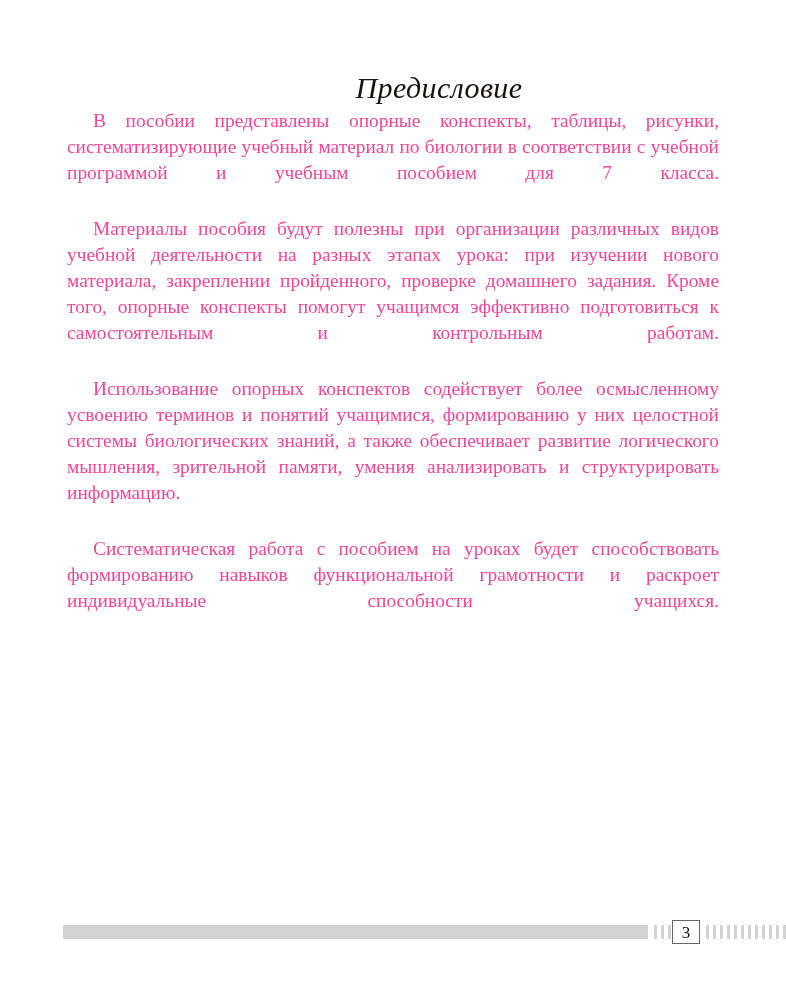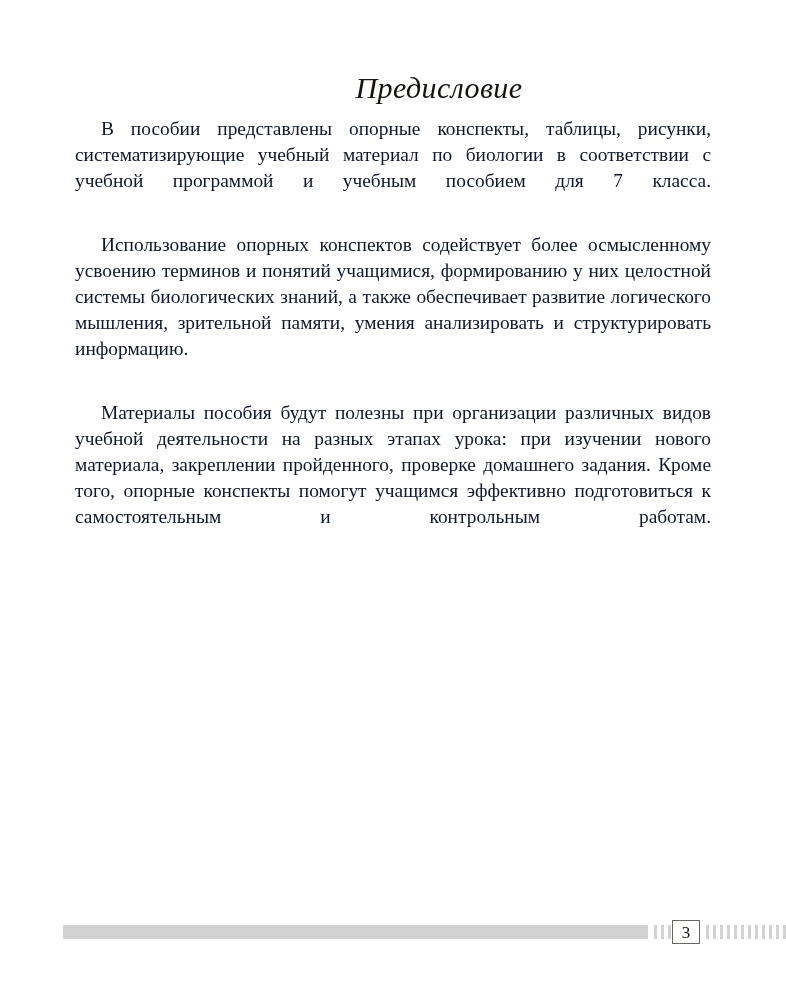--- a/index.html
+++ b/index.html
@@ -38,27 +38,27 @@
 
   
   #body-text {
     position: absolute;
     left: 63px;
     top: 104px;
     width: 660px;
   }
 
   .para {
-    margin: 12px;
+    margin: 4px;
     font-size: 19.4px;
     line-height: 26px;
     text-align: justify;
     text-justify: inter-word;
     text-indent: 26px;
-    color: #0f172a;
+    color: #ec4899;
     hyphens: manual;
     word-spacing: 0.1px;
   }
 
   
   .para:after {
     content: "";
     display: inline-block;
     width: 100%;
   }
@@ -117,22 +117,23 @@
 </style>
 </head>
 <body>
 
 <div id="page">
 
   <h1 id="page-title">Предисловие</h1>
 
   <div id="body-text">
     <p class="para">В пособии представлены опорные конспекты, таблицы, рисунки, систематизирующие учебный материал по биологии в соответствии с учебной программой и учебным пособием для 7 класса.</p>
+    <p class="para">Материалы пособия будут полезны при организации различных видов учебной деятельности на разных этапах урока: при изучении нового материала, закреплении пройденного, проверке домашнего задания. Кроме того, опорные конспекты помогут учащимся эффективно подготовиться к самостоятельным и контрольным работам.</p>
     <p class="para">Использование опорных конспектов содействует более осмысленному усвоению терминов и понятий учащимися, формированию у них целостной системы биологических знаний, а также обеспечивает развитие логического мышления, зрительной памяти, умения анализировать и структурировать информацию.</p>
-    <p class="para">Материалы пособия будут полезны при организации различных видов учебной деятельности на разных этапах урока: при изучении нового материала, закреплении пройденного, проверке домашнего задания. Кроме того, опорные конспекты помогут учащимся эффективно подготовиться к самостоятельным и контрольным работам.</p>
+    <p class="para">Систематическая работа с пособием на уроках будет способствовать формированию навыков функциональной грамотности и раскроет индивидуальные способности учащихся.</p>
   </div>
 
   <div id="footer">
     <div id="footer-bar"></div>
 
     <div class="tick-group left">
       <span class="tick"></span>
       <span class="tick"></span>
       <span class="tick"></span>
     </div>

